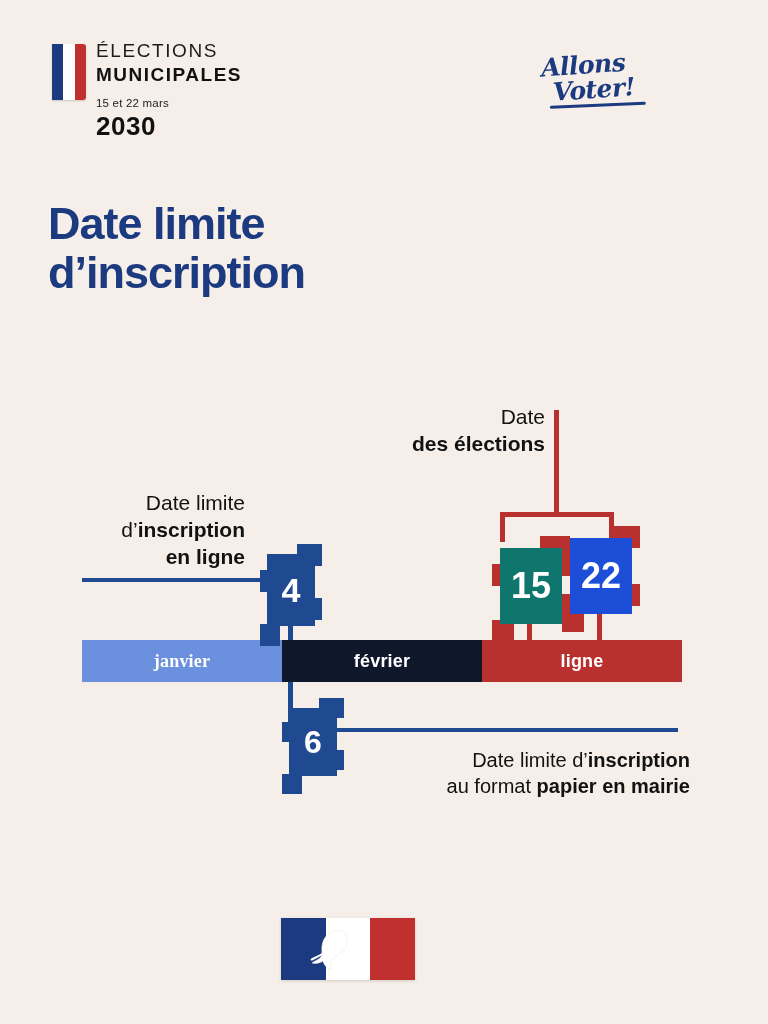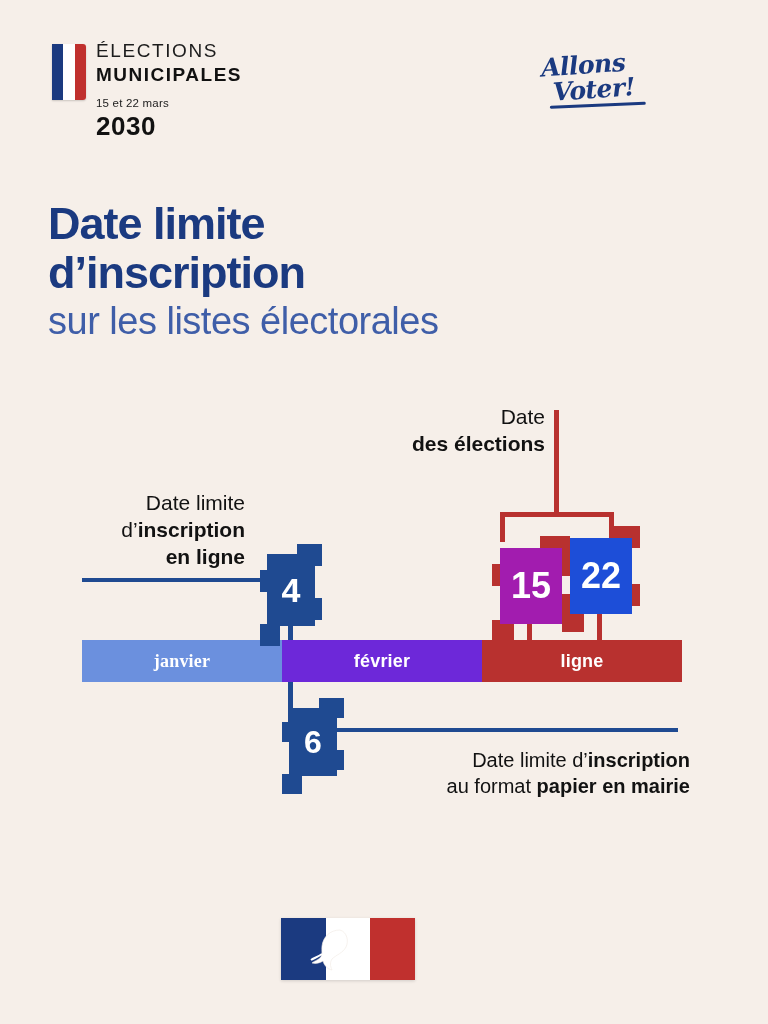--- a/index.html
+++ b/index.html
@@ -118,21 +118,21 @@
     line-height: 1.2;
     letter-spacing: -0.5px;
     margin-top: 2px;
   }
 
   
   .timeline { position: absolute; top: 400px; left: 0; width: 768px; height: 420px; }
 
   .bar { position: absolute; top: 240px; height: 42px; }
   .bar-jan { left: 82px; width: 200px; background: #6b90de; font-family: Liberation Serif, serif; }
-  .bar-fev { left: 282px; width: 200px; background: #6d28d9; }
+  .bar-fev { left: 282px; width: 200px; background: #0f172a; }
   .bar-mar { left: 482px; width: 200px; background: #b8312f; }
   .bar span {
     display: block;
     width: 100%; height: 100%;
     line-height: 42px;
     text-align: center;
     color: #fff;
     font-size: 18px;
     font-weight: 700;
     letter-spacing: .2px;
@@ -197,21 +197,21 @@
   .badge-6 .t1 { left: 37px; top: 2px;  width: 25px; height: 20px; background: #1f4a91; }
   .badge-6 .t2 { left: 0px;  top: 26px; width: 20px; height: 20px; background: #1f4a91; }
   .badge-6 .t3 { left: 37px; top: 54px; width: 25px; height: 20px; background: #1f4a91; }
   .badge-6 .t4 { left: 0px;  top: 78px; width: 20px; height: 20px; background: #1f4a91; }
 
   
   .badge-15 { left: 492px; top: 132px; width: 78px; height: 108px; }
   .badge-15 .main {
     width: 62px; height: 76px;
     margin-top: 16px; margin-left: 8px;
-    background: #a21caf;
+    background: #0f766e;
     font-size: 36px;
     line-height: 76px;
   }
   .badge-15 .t1 { left: 48px; top: 4px;  width: 30px; height: 22px; background: #b8312f; }
   .badge-15 .t2 { left: 0px;  top: 32px; width: 22px; height: 22px; background: #b8312f; }
   .badge-15 .t3 { left: 48px; top: 62px; width: 30px; height: 22px; background: #b8312f; }
   .badge-15 .t4 { left: 0px;  top: 88px; width: 22px; height: 22px; background: #b8312f; }
 
   
   .badge-22 { left: 562px; top: 122px; width: 78px; height: 108px; }
@@ -290,21 +290,20 @@
 
   <div class="allons-voter">
     <div class="av-line1">Allons</div>
     <div class="av-line2">Voter!</div>
     <div class="av-underline"></div>
   </div>
 
   <div class="title">
     <div class="title-l1">Date limite</div>
     <div class="title-l2">d’inscription</div>
-    <div class="title-l3">sur les listes électorales</div>
   </div>
 
   <div class="timeline">
 
     <div class="line line-online-h"></div>
     <div class="line line-online-v"></div>
     <div class="line line-paper-v"></div>
     <div class="line line-paper-h"></div>
 
     <div class="line-red line-red-vtop"></div>

